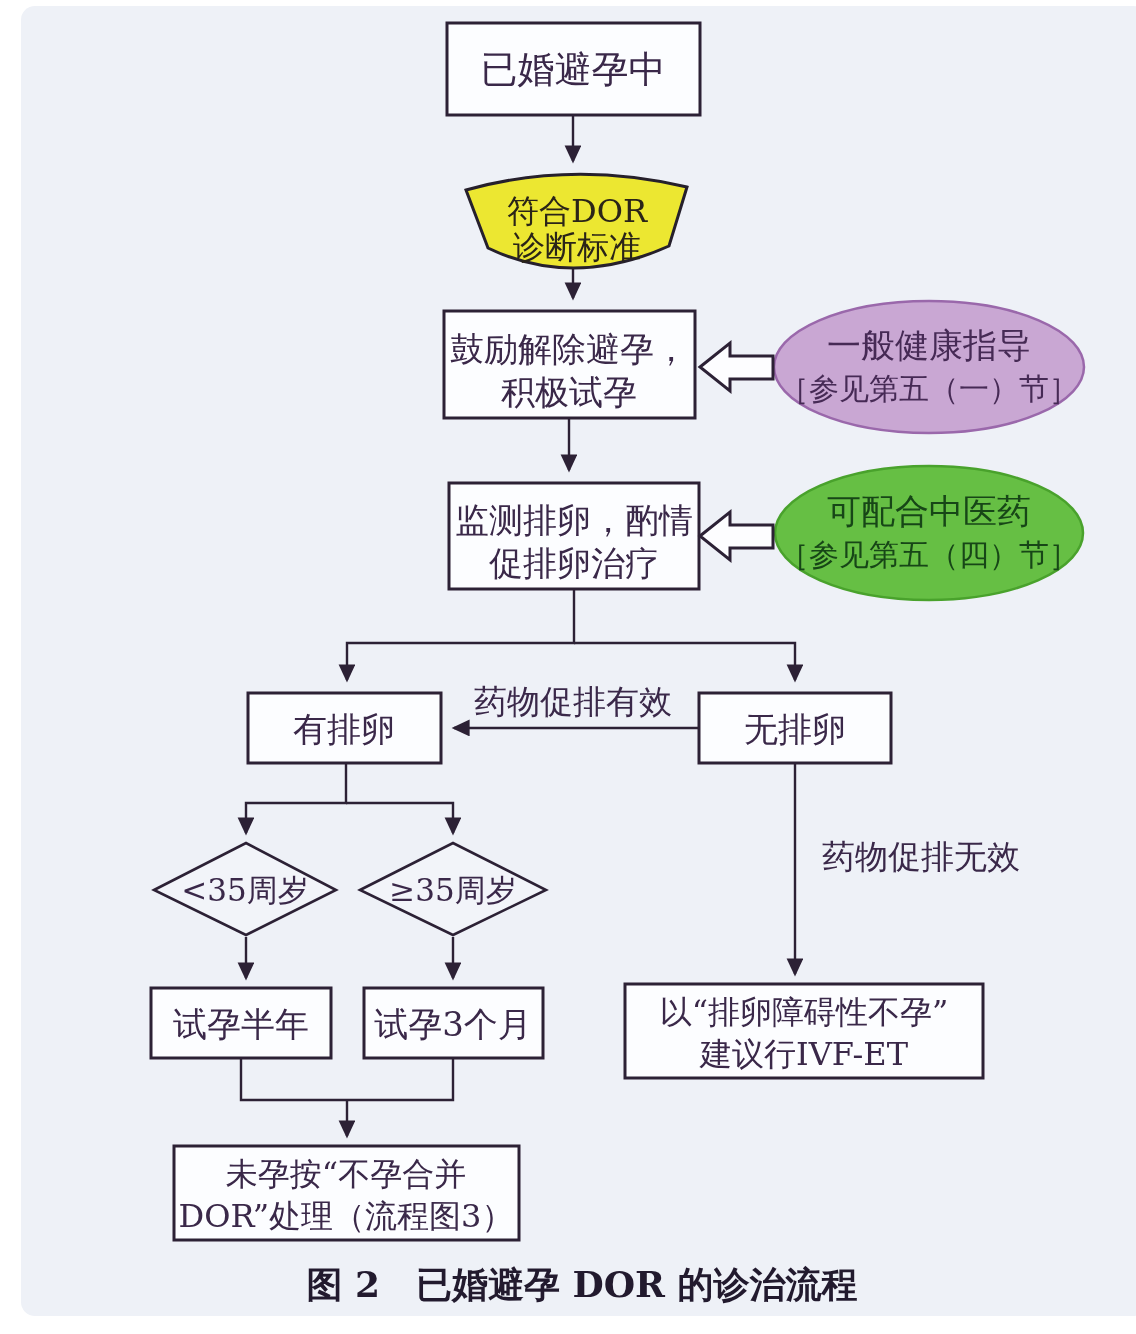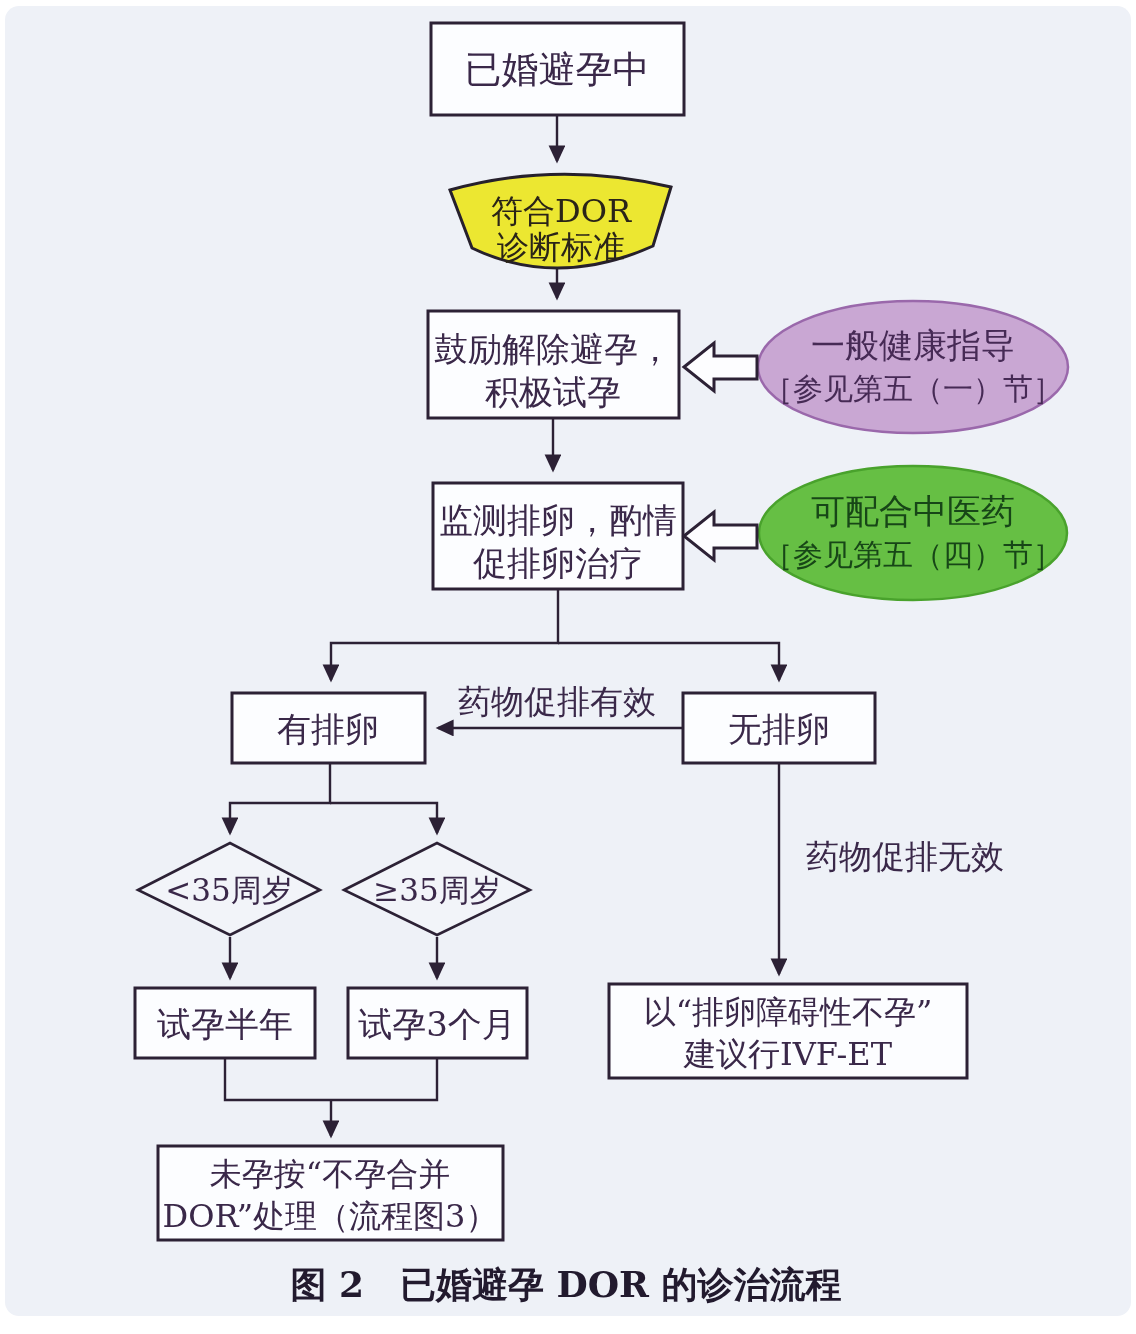--- a/index.html
+++ b/index.html
@@ -1,21 +1,21 @@
 <!DOCTYPE html>
 <html><head>
 <meta charset="utf-8">
 <style>
   html, body {
     margin: 0; padding: 0;
     background: #ffffff;
     width: 1136px; height: 1334px;
     font-family: "DejaVu Serif", "Liberation Serif", serif;
   }
-  .stage { position: relative; width: 992px; height: 1334px; }
+  .stage { position: relative; width: 992px; height: 1334px; padding-left: 16px; }
   svg { display: block; }
 
   .node-box   { fill: #fcfdff; stroke: #2c2135; stroke-width: 3; }
   .diamond    { fill: #f2f4f9; stroke: #2c2135; stroke-width: 2.6; }
   .fan        { fill: #ece731; stroke: #26202c; stroke-width: 3; }
   .ellipse-purple { fill: #c9a7d3; stroke: #9a68ab; stroke-width: 2.5; }
   .ellipse-green  { fill: #66bf44; stroke: #49a22c; stroke-width: 2.5; }
   .block-arrow    { fill: #fdfdff; stroke: #2c2135; stroke-width: 3; stroke-linejoin: miter; }
 
   .connector { stroke: #2c2135; stroke-width: 2.4; fill: none; }

